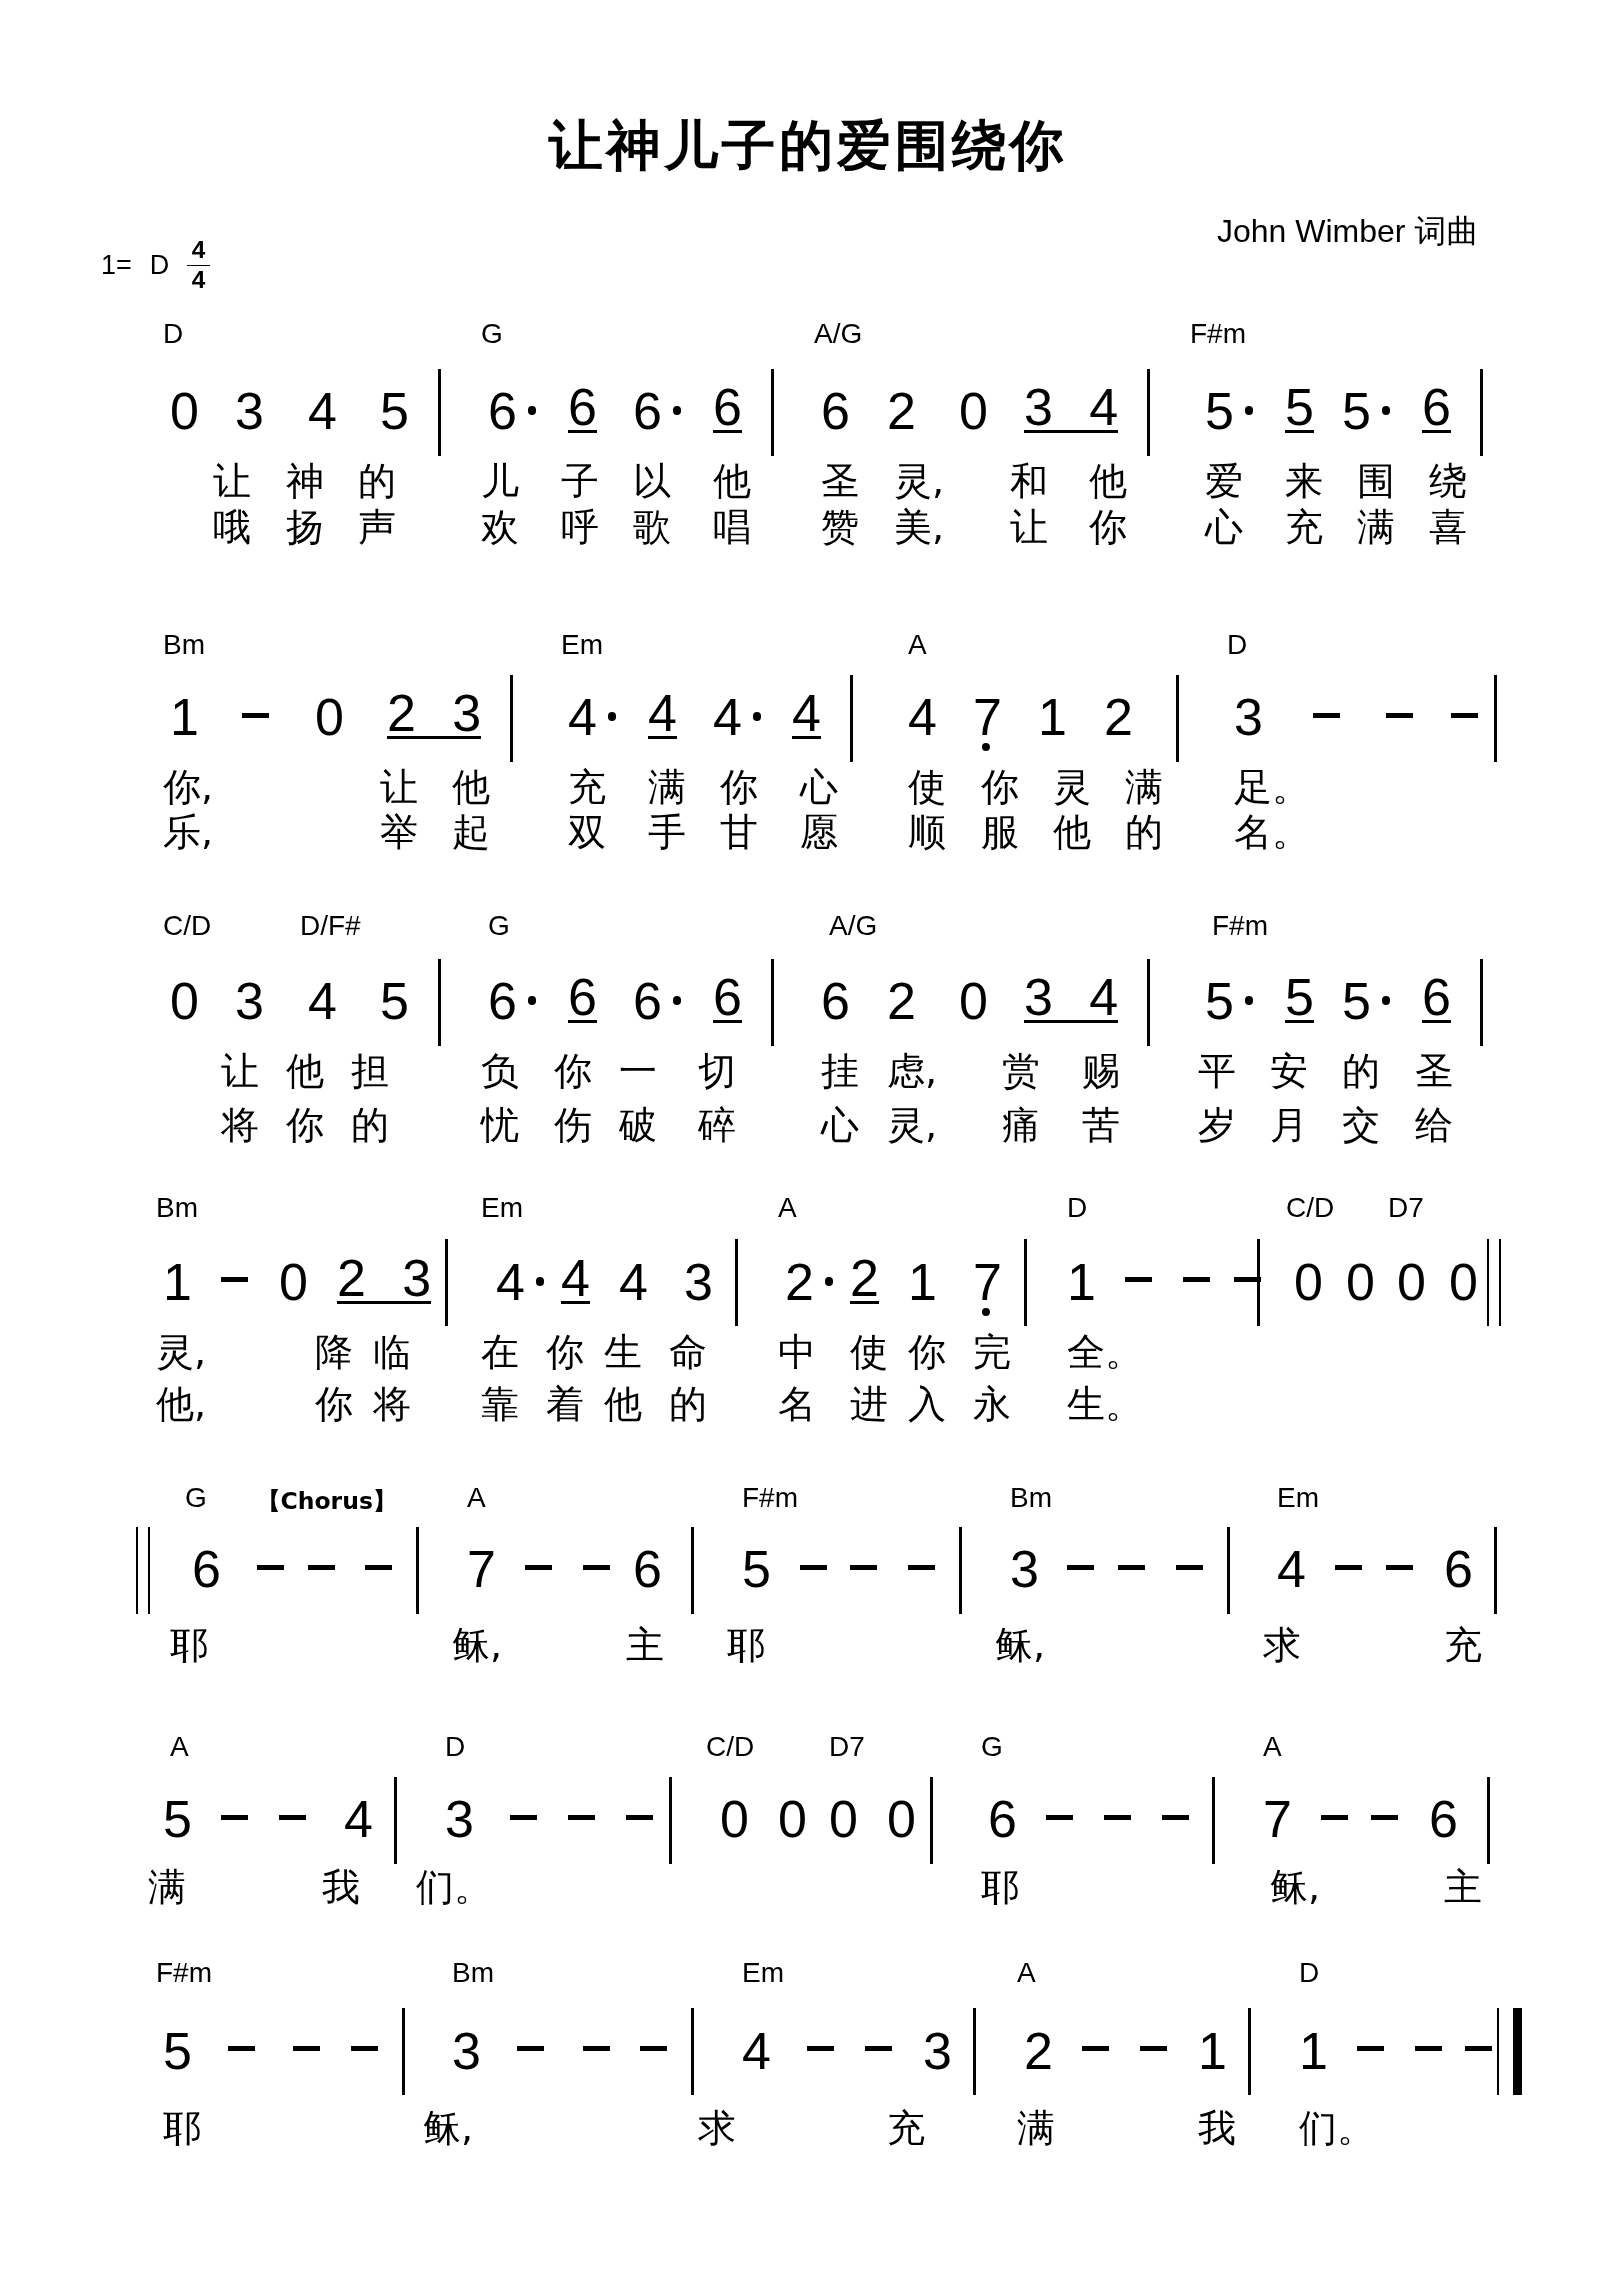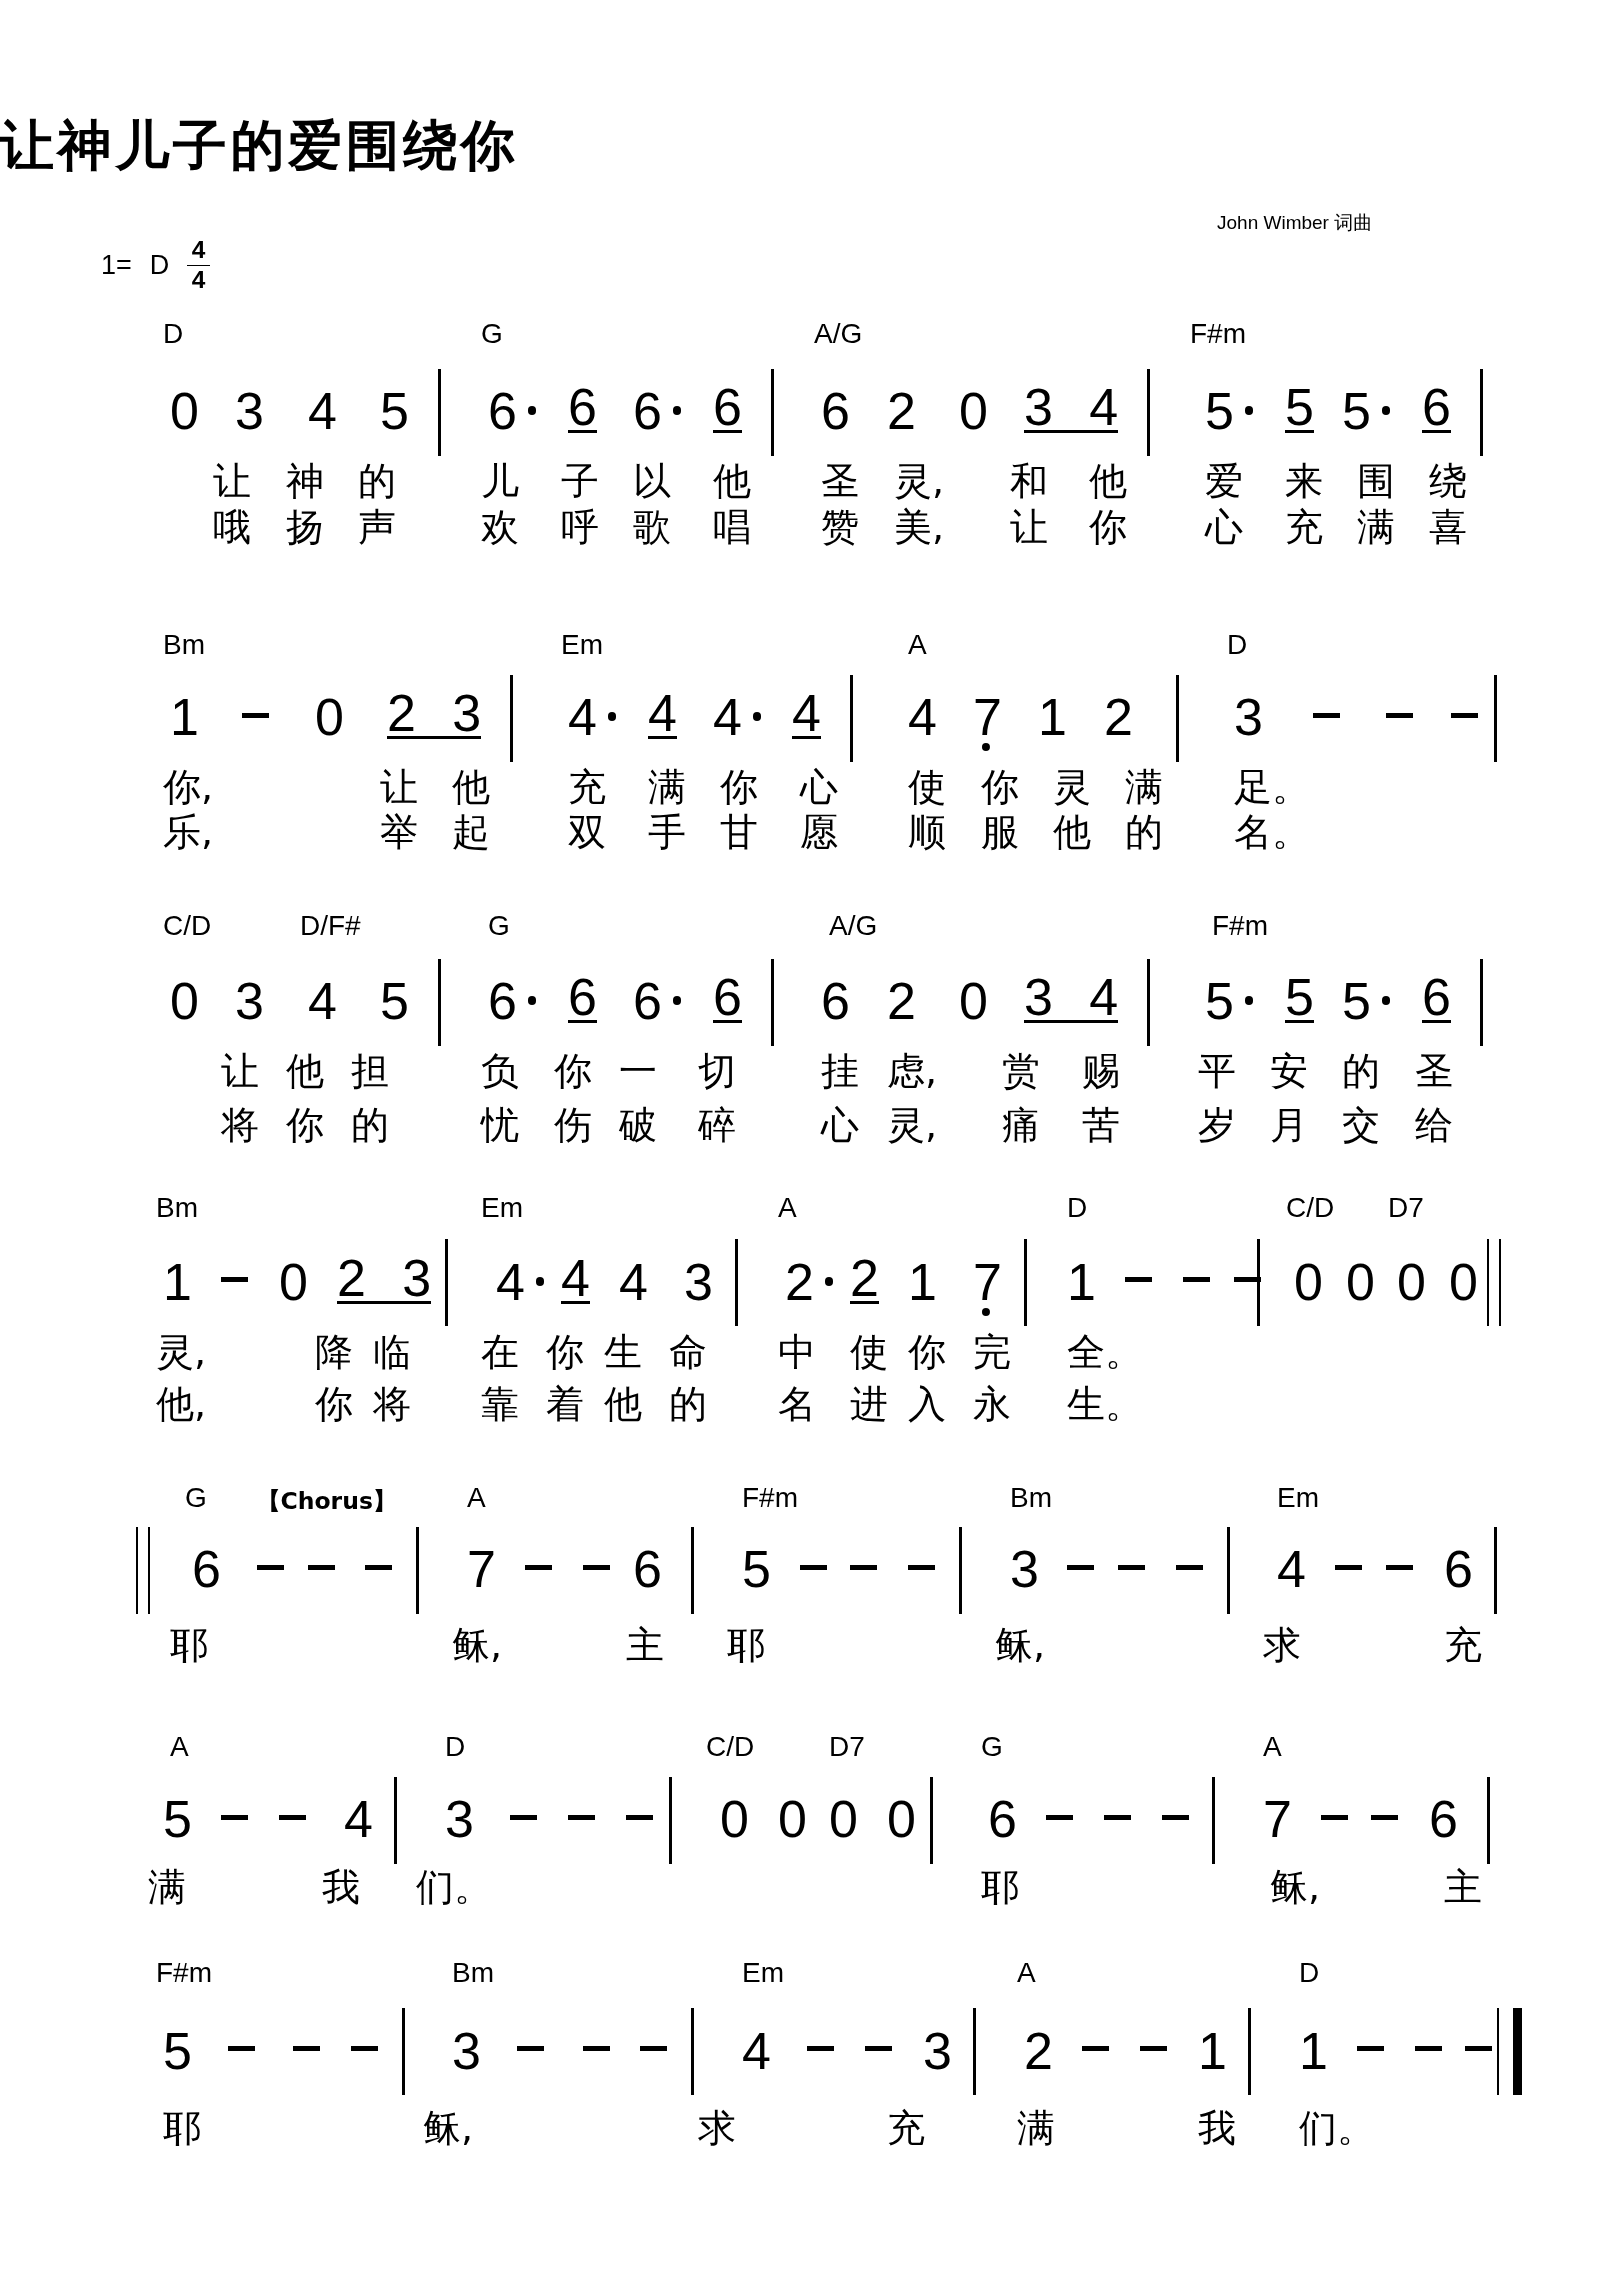--- a/index.html
+++ b/index.html
@@ -2,26 +2,26 @@
 <html style="font-size:14.5px"><head>
 <meta charset="utf-8">
 <style>
   html,body{margin:0;padding:0;background:#fff;}
   #sheet{
     position:relative;width:1616px;height:2285px;background:#ffffff;color:#000;
     font-family:"Liberation Sans","DejaVu Sans",sans-serif;overflow:hidden;
   }
   .abs{position:absolute;white-space:nowrap;}
   .title{
-    left:0;top:110px;width:100%;
+    left:0;top:110px;width:100%;text-align:center;
     font-size:54px;font-weight:900;letter-spacing:3.6px;
     font-family:"DejaVu Sans","Liberation Sans",sans-serif;
   }
   .subtitle{left:0;top:201px;width:100%;text-align:center;font-size:28px;}
-  .credit{left:1217px;top:210px;font-size:19px;}
+  .credit{left:1217px;top:210px;font-size:32px;}
   .keymeta{left:101px;top:237px;display:flex;align-items:center;gap:18px;font-size:27px;}
   .ts{display:inline-flex;flex-direction:column;align-items:center;font-size:24.4px;line-height:1.1;font-weight:bold;}
   .ts-top{border-bottom:1.8px solid #000;padding:0 4.5px 0.9px;}
   .ts-bot{padding-top:0.9px;}
   .chord{font-size:28px;line-height:1;}
   .chorus-label{font-size:23.5px;font-weight:bold;font-family:"DejaVu Sans",sans-serif;}
   .note{font-size:52px;line-height:1;height:52px;}
   .note.u{border-bottom:3.6px solid #000;height:45px;line-height:45px;}
   .note.grp{word-spacing:22px;}
   .ad{display:inline-block;position:relative;top:-14.5px;width:8.1px;height:8.1px;border-radius:50%;background:#000;margin-left:11px;}

